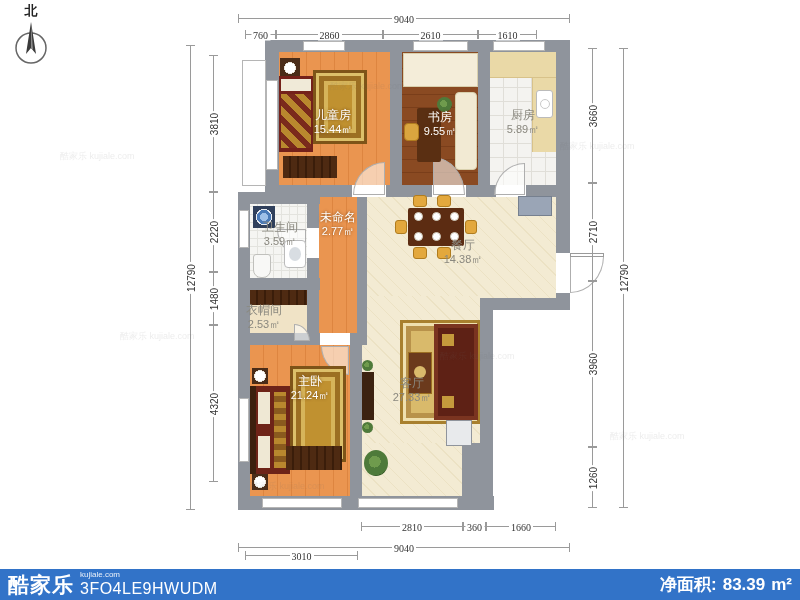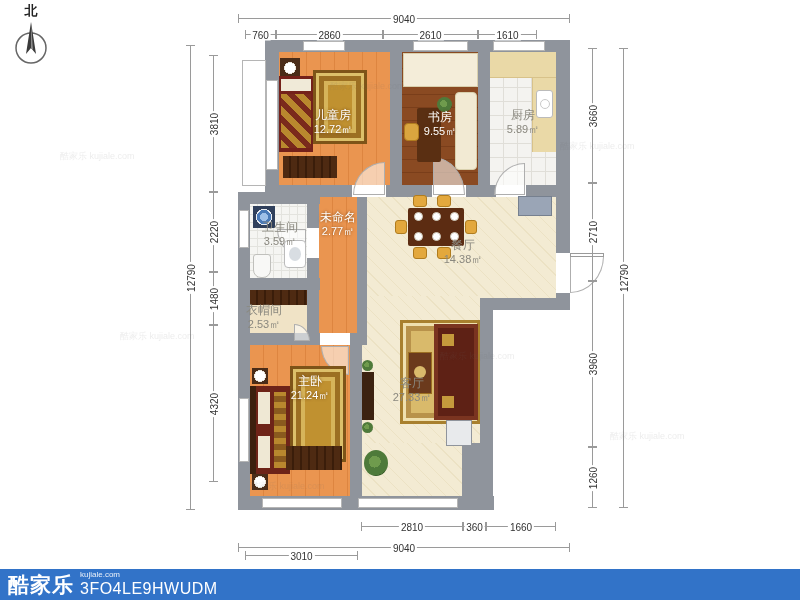--- a/index.html
+++ b/index.html
@@ -40,21 +40,21 @@
   .chair{position:absolute;background:#e3a83d;border:1px solid #b07c1e;border-radius:3px;z-index:4;}
   .plate{position:absolute;width:9px;height:9px;border-radius:50%;background:#fff;border:1px solid #d0c8b8;}
   .plant{border-radius:50%;background:radial-gradient(circle at 45% 45%,#6f9b4d 0 30%,#4e7a3a 30% 70%,#375c28 70%);}
   
   .rlabel{position:absolute;z-index:6;text-align:center;transform:translateX(-50%);line-height:1.25;white-space:nowrap;}
   .rlabel .rname{font-size:12px;}
   .rlabel .rarea{font-size:11px;}
   .lab-light{color:#ffffff;text-shadow:0 0 3px rgba(90,45,0,.8);}
   .lab-dark{color:#8a887f;}
   
-  .dlh{position:absolute;height:0;border-top:1px solid #9a9a9a;z-index:5;}
+  .dlh{position:absolute;height:0;border-top:1px solid #9a9a9a;z-index:5;font-family:Liberation Serif, serif;}
   .dlh::before,.dlh::after{content:"";position:absolute;top:-5px;width:1px;height:9px;background:#9a9a9a;}
   .dlh::before{left:0;} .dlh::after{right:0;}
   .dlv{position:absolute;width:0;border-left:1px solid #9a9a9a;z-index:5;}
   .dlv::before,.dlv::after{content:"";position:absolute;left:-5px;height:1px;width:9px;background:#9a9a9a;}
   .dlv::before{top:0;} .dlv::after{bottom:0;}
   .dim-label{position:absolute;left:50%;top:0;transform:translate(-50%,-50%);
       background:#fff;padding:0 2px;font-size:10px;color:#333;white-space:nowrap;}
   .dim-label-v{position:absolute;left:0;top:50%;transform:translate(-50%,-50%) rotate(-90deg);
       background:#fff;padding:0 2px;font-size:10px;color:#333;white-space:nowrap;}
   
@@ -211,21 +211,21 @@
     <div class="abs" style="left:8px;top:72px;width:12px;height:12px;background:#c59a3c"></div>
   </div>
   <div class="fur" style="left:408px;top:352px;width:24px;height:42px;background:#6b3a1c;border:1px solid #9c6f22">
     <div class="abs" style="left:5px;top:13px;width:12px;height:12px;border-radius:50%;background:#d9ba6b"></div>
   </div>
   <div class="fur" style="left:446px;top:420px;width:26px;height:26px;background:#e8eaec;border:1px solid #8f949c"></div>
   <div class="fur plant" style="left:364px;top:450px;width:24px;height:26px"></div>
 
   <div class="rlabel lab-light" style="left:333px;top:108px">
     <div class="rname">儿童房</div>
-      <div class="rarea">12.72㎡</div>
+      <div class="rarea">15.44㎡</div>
   </div>
   <div class="rlabel lab-light" style="left:440px;top:110px">
     <div class="rname">书房</div>
       <div class="rarea">9.55㎡</div>
   </div>
   <div class="rlabel lab-dark" style="left:523px;top:108px">
     <div class="rname">厨房</div>
       <div class="rarea">5.89㎡</div>
   </div>
   <div class="rlabel lab-dark" style="left:280px;top:220px">
@@ -324,15 +324,20 @@
   <span class="wm" style="left:440px;top:350px">酷家乐 kujiale.com</span>
   <span class="wm" style="left:610px;top:430px">酷家乐 kujiale.com</span>
   <span class="wm" style="left:250px;top:480px">酷家乐 kujiale.com</span>
 
   <div class="bar">
     <span class="brand">酷家乐</span>
     <span class="brand-sub">
       <span class="brand-url">kujiale.com</span>
       <span class="plan-code">3FO4LE9HWUDM</span>
     </span>
+    <span class="net">
+      <span>净面积:</span>
+      <span>83.39</span>
+      <span>m²</span>
+    </span>
   </div>
 
 </div>
 
 </body></html>

